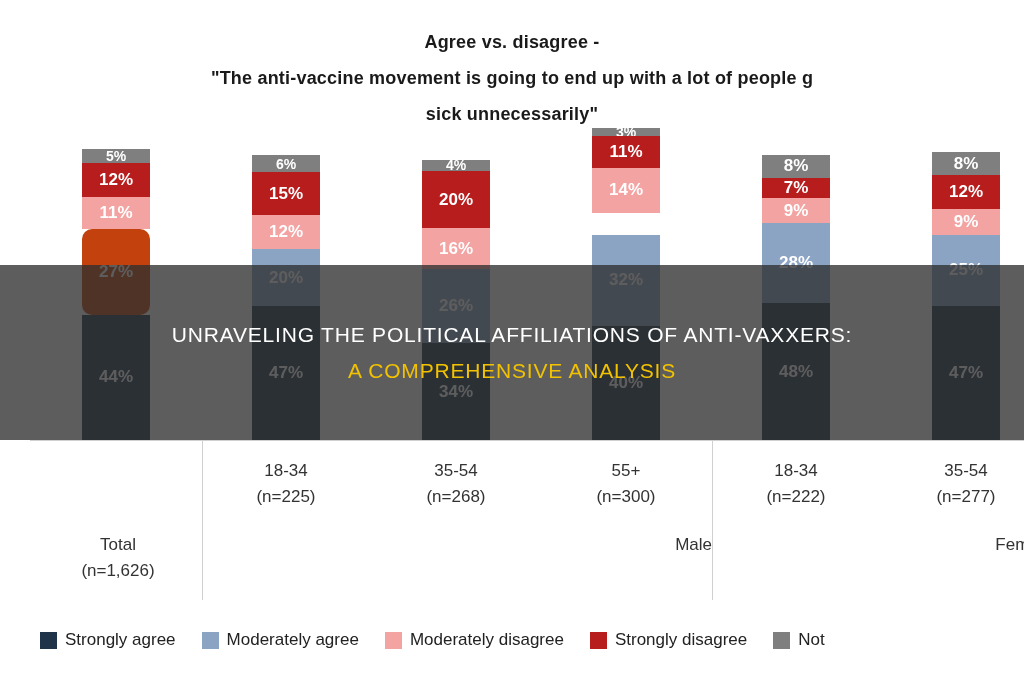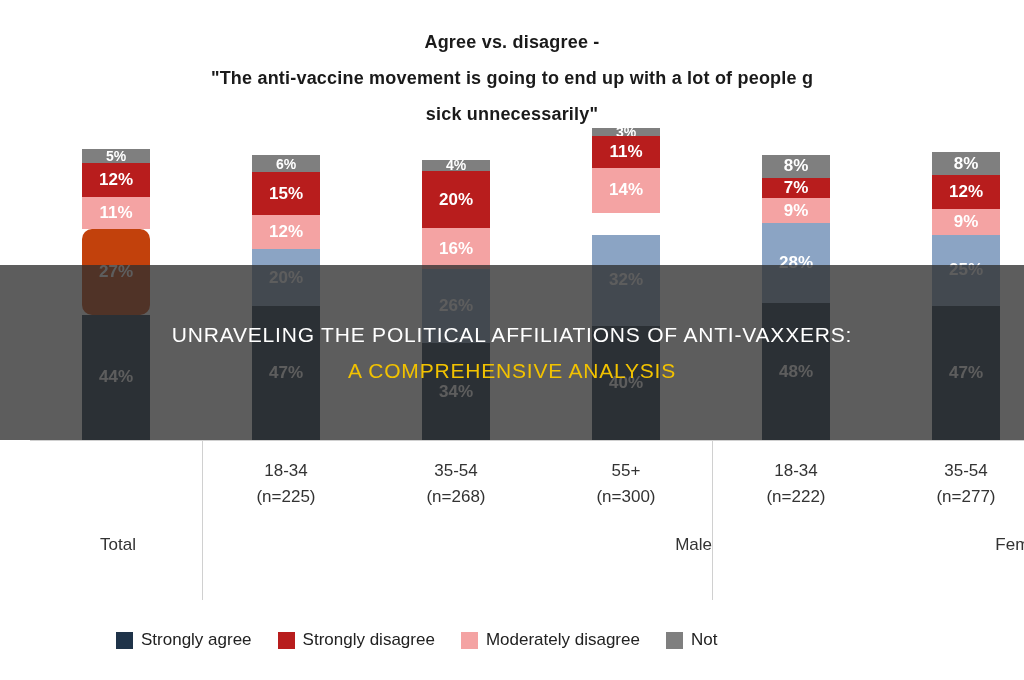--- a/index.html
+++ b/index.html
@@ -132,21 +132,21 @@
 
   
   #legend {
     position: absolute;
     left: 0;
     top: 620px;
     width: 1024px;
     height: 40px;
     display: flex;
     align-items: center;
-    padding-left: 116px;
+    padding-left: 40px;
     box-sizing: border-box;
     white-space: nowrap;
     overflow: hidden;
   }
   .legend-item {
     display: flex;
     align-items: center;
     margin-right: 26px;
     font-size: 17px;
     color: #222222;
@@ -313,20 +313,21 @@
       </div>
     </div>
 
   <div id="axis">
     <div class="axis-top-line"></div>
     <div class="axis-mid-line" style="left:172px;"></div>
     <div class="axis-mid-line" style="left:682px;"></div>
 
     <div class="total-label" style="left:4px;">
       <span>Total</span>
+      <span class="n">(n=1,626)</span>
     </div>
 
     <div class="age-label" style="left:172px;">
       <span>18-34</span>
       <span class="n">(n=225)</span>
     </div>
     <div class="age-label" style="left:342px;">
       <span>35-54</span>
       <span class="n">(n=268)</span>
     </div>
@@ -347,26 +348,30 @@
     <div class="gender-label" style="left:172px; width:510px;">Male</div>
     <div class="gender-label" style="left:682px; width:340px;">Female</div>
   </div>
 
   <div id="legend">
       <div class="legend-item">
         <span class="legend-swatch" style="background: rgb(31, 51, 73);"></span>
         <span>Strongly agree</span>
       </div>
       <div class="legend-item">
+        <span class="legend-swatch" style="background: rgb(139, 164, 196);"></span>
+        <span>Moderately agree</span>
+      </div>
+      <div class="legend-item">
+        <span class="legend-swatch" style="background: rgb(244, 163, 163);"></span>
+        <span>Moderately disagree</span>
+      </div>
+      <div class="legend-item">
         <span class="legend-swatch" style="background: rgb(184, 29, 29);"></span>
         <span>Strongly disagree</span>
-      </div>
-      <div class="legend-item">
-        <span class="legend-swatch" style="background: rgb(244, 163, 163);"></span>
-        <span>Moderately disagree</span>
       </div>
       <div class="legend-item">
         <span class="legend-swatch" style="background: rgb(127, 127, 127);"></span>
         <span>Not</span>
       </div>
     </div>
 
   <div id="overlay">
     <div class="ov-line1">UNRAVELING THE POLITICAL AFFILIATIONS OF ANTI-VAXXERS:</div>
     <div class="ov-line2">A COMPREHENSIVE ANALYSIS</div>

